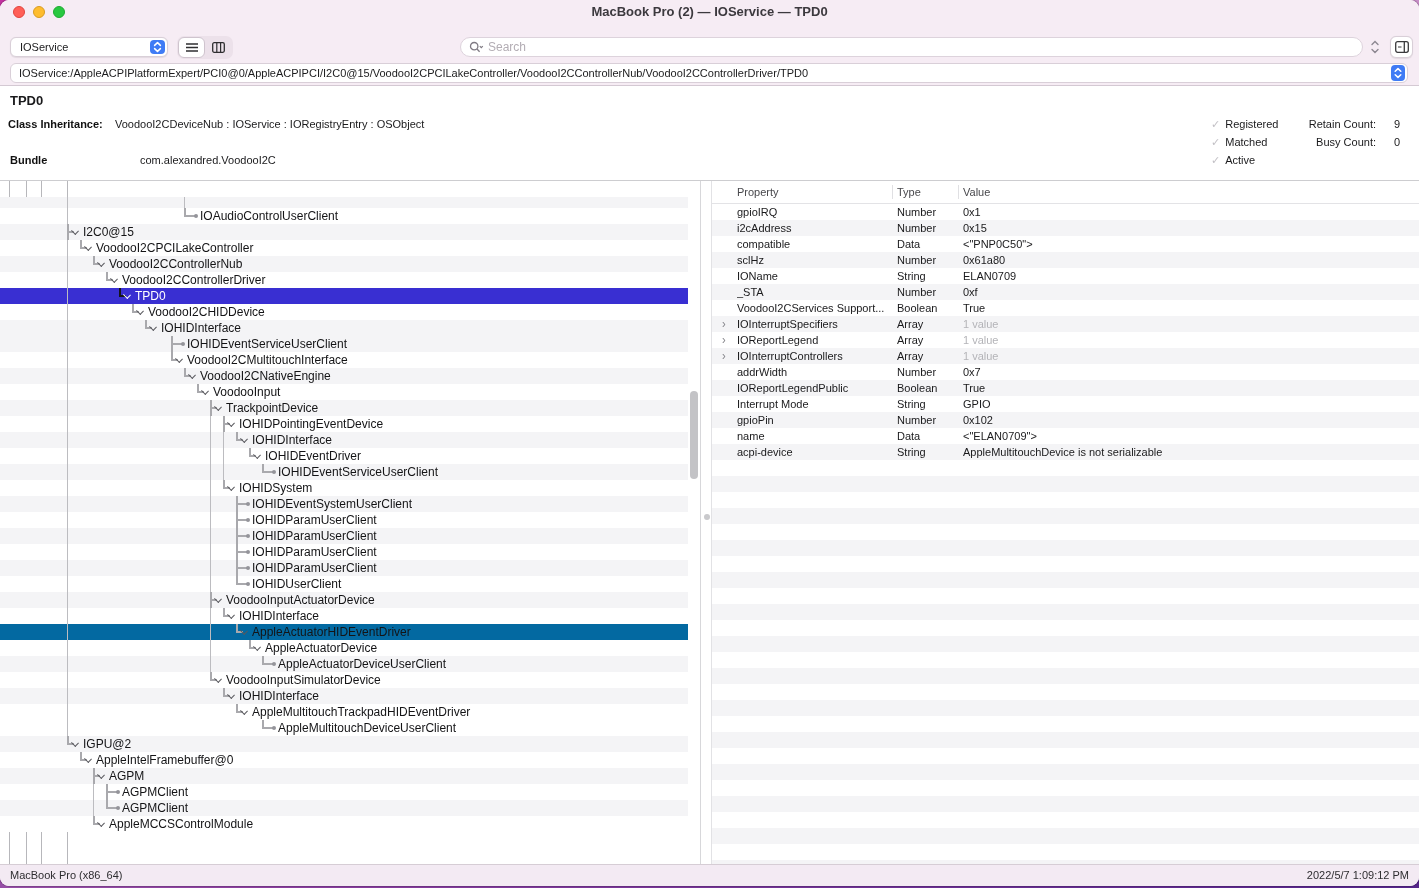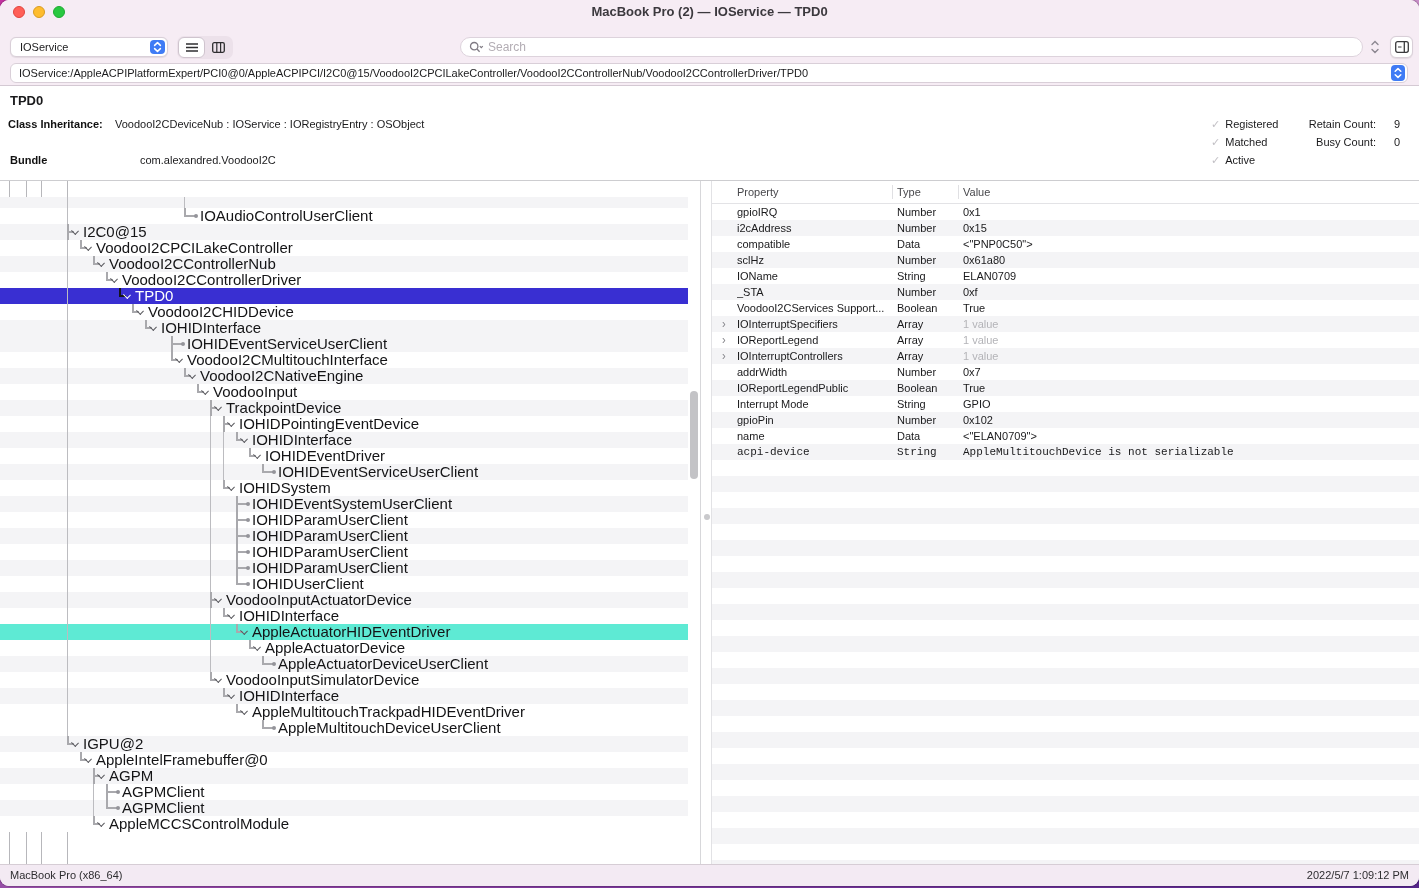--- a/index.html
+++ b/index.html
@@ -43,21 +43,21 @@
   .flag { position:absolute; left:1211px; width:120px; }
   .flag .chk { color:#c2c0c5; margin-right:5px; }
   .cnt-lab { position:absolute; left:1284px; width:92px; text-align:right; }
   .cnt-val { position:absolute; left:1378px; width:22px; text-align:right; }
 
   
   .panels { position:absolute; top:180px; left:0; right:0; bottom:22px; border-top:1px solid #cdcdd0; background:#fff; }
   .treepane { position:absolute; top:0; left:0; width:700px; bottom:0; overflow:hidden; background:#fff; }
   .treerows { position:absolute; top:16px; left:0; width:688px; }
   .trow { position:relative; width:688px; height:16px; }
-  .trow .lbl { position:absolute; top:0; height:16px; line-height:16px; font-size:15px; color:#141416; white-space:nowrap; }
+  .trow .lbl { position:absolute; top:0; height:16px; line-height:16px; font-size:12px; color:#141416; white-space:nowrap; }
   .trow.sel { background:#392fd2 !important; }
   .trow.sel .lbl { color:#fff; }
   .guide { position:absolute; top:0; bottom:0; width:1px; background:#bcbcc0; }
   .conn-v { position:absolute; top:0; width:1.5px; background:#a9a9ad; }
   .conn-h { position:absolute; top:7px; height:1.5px; background:#a9a9ad; }
   .chev { position:absolute; top:4px; width:6px; height:6px; border-right:1.6px solid #59595e; border-bottom:1.6px solid #59595e; transform:rotate(45deg); }
   .dotg { position:absolute; top:6px; width:4px; height:4px; border-radius:50%; background:#94949a; }
   .trow.sel .conn-v,.trow.sel .conn-h{ background:#15151a; }
   .trow.sel .chev{ border-color:#fff; }
   .static-guides div { position:absolute; top:0; bottom:0; width:1px; background:#b7b7bb; }
@@ -387,21 +387,21 @@
             <div class="lbl" style="left: 226px;">VoodooInputActuatorDevice</div>
           </div>
           <div class="trow" style="background: rgb(255, 255, 255);">
             <div class="guide" style="left: 67px;"></div>
             <div class="guide" style="left: 210px;"></div>
             <div class="conn-v" style="left: 223px; height: 8px;"></div>
             <div class="conn-h" style="left: 223px; width: 7px;"></div>
             <div class="chev" style="left: 228px; transform: rotate(45deg) scale(1, 0.85);"></div>
             <div class="lbl" style="left: 239px;">IOHIDInterface</div>
           </div>
-          <div class="trow" style="background: #5eead4;">
+          <div class="trow" style="background: #0369a1;">
             <div class="guide" style="left: 67px;"></div>
             <div class="guide" style="left: 210px;"></div>
             <div class="conn-v" style="left: 236px; height: 8px;"></div>
             <div class="conn-h" style="left: 236px; width: 7px;"></div>
             <div class="chev" style="left: 241px; transform: rotate(45deg) scale(1, 0.85);"></div>
             <div class="lbl" style="left: 252px;">AppleActuatorHIDEventDriver</div>
           </div>
           <div class="trow" style="background: rgb(255, 255, 255);">
             <div class="guide" style="left: 67px;"></div>
             <div class="guide" style="left: 210px;"></div>
@@ -572,21 +572,21 @@
           <div class="prow" style="background: rgb(244, 244, 246);">
             <span class="n">gpioPin</span>
             <span class="t">Number</span>
             <span class="v">0x102</span>
           </div>
           <div class="prow" style="background: rgb(255, 255, 255);">
             <span class="n">name</span>
             <span class="t">Data</span>
             <span class="v">&lt;"ELAN0709"&gt;</span>
           </div>
-          <div class="prow" style="background: rgb(244, 244, 246); font-family: Liberation Mono, monospace;">
+          <div class="prow" style="background: rgb(244, 244, 246);">
             <span class="n">acpi-device</span>
             <span class="t">String</span>
             <span class="v">AppleMultitouchDevice is not serializable</span>
           </div>
         </div>
       <div class="pfill"></div>
     </div>
   </div>
 
   <div class="statusbar">

